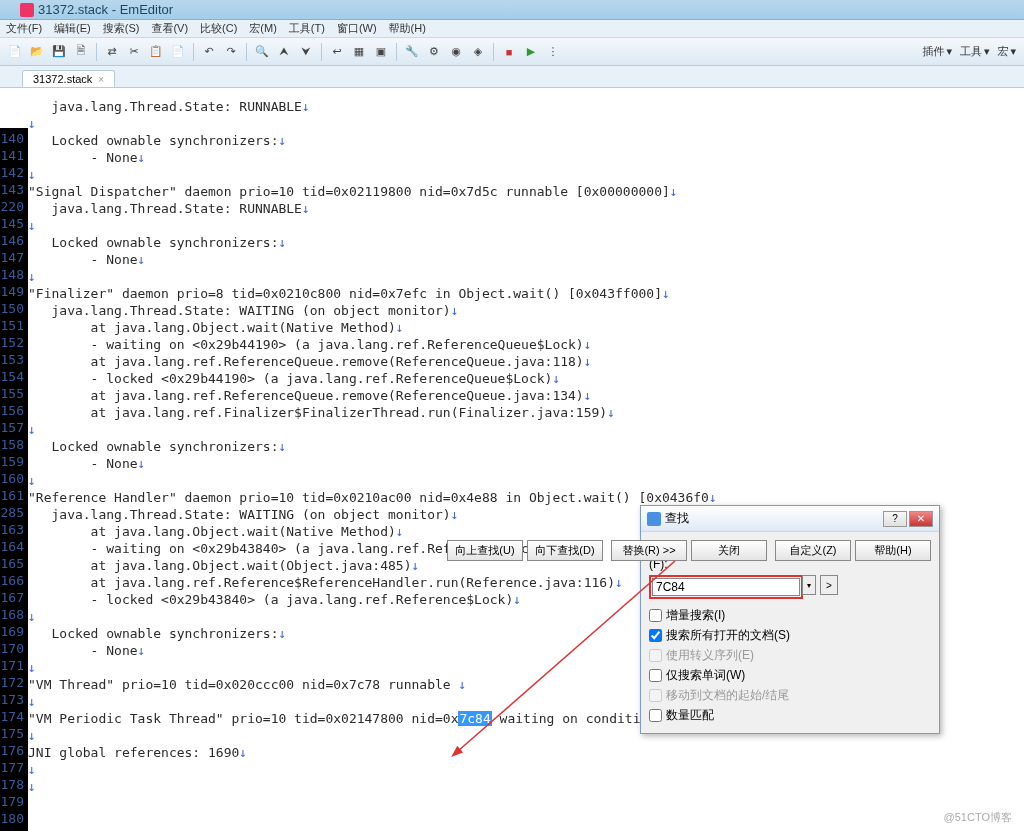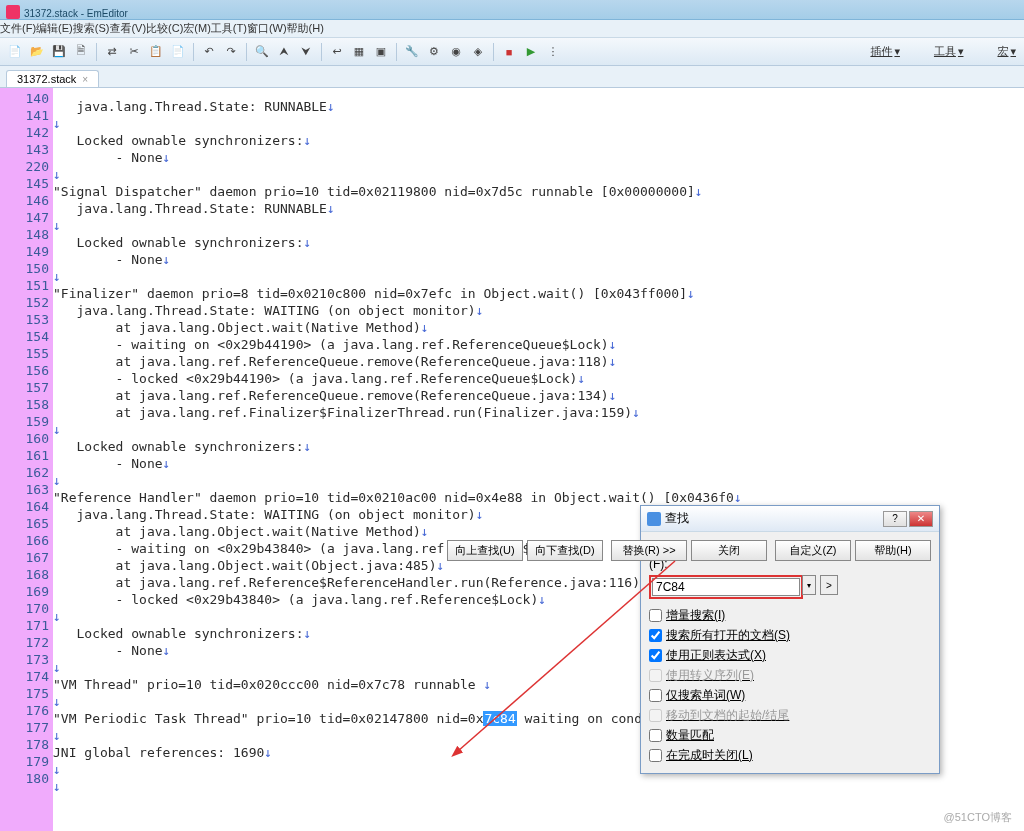--- a/index.html
+++ b/index.html
@@ -1,35 +1,35 @@
 <!DOCTYPE html>
 <html><head>
 <meta charset="utf-8">
 <style>
 * { margin: 0; padding: 0; box-sizing: border-box; }
 body { font-family: "Microsoft YaHei", Tahoma, sans-serif; font-size: 12px; background: #fff; overflow: hidden; width: 1024px; height: 831px; position: relative; }
 
-.titlebar { background: linear-gradient(#b8d7ed,#a4cde8); height: 20px; display: flex; align-items: flex-end; padding-left: 6px; color: #1b4965; font-size: 10px; border-bottom: 1px solid #7fb5d9; }
+.titlebar { background: linear-gradient(#b8d7ed,#a4cde8); height: 20px; display: flex; align-items: center; padding-left: 20px; color: #1b4965; font-size: 13px; border-bottom: 1px solid #7fb5d9; }
 .titlebar .app-icon { width: 14px; height: 14px; margin-right: 4px; background: #e36; border-radius: 2px; }
 
-.menubar { background: #e8f1f8; height: 18px; display: flex; align-items: center; font-size: 11px; color: #333; border-bottom: 1px solid #c9d9e6; }
+.menubar { background: #e8f1f8; height: 18px; display: flex; align-items: center; padding-left: 6px; gap: 12px; font-size: 11px; color: #333; border-bottom: 1px solid #c9d9e6; }
 .menubar span { cursor: default; }
 
 .toolbar { background: linear-gradient(#f4f8fc,#dce9f4); height: 28px; display: flex; align-items: center; padding: 0 6px; gap: 4px; border-bottom: 1px solid #b6cadd; position: relative; }
 .toolbar .btn { width: 18px; height: 18px; display: inline-flex; align-items: center; justify-content: center; font-size: 11px; color: #444; }
 .toolbar .sep { width: 1px; height: 18px; background: #b6cadd; margin: 0 2px; }
-.toolbar .label { position: absolute; right: 8px; font-size: 11px; color: #333; display: flex; gap: 34px; text-decoration: underline; }
+.toolbar .label { position: absolute; right: 8px; font-size: 11px; color: #333; display: flex; gap: 8px; }
 .label .drop { display: inline-flex; align-items: center; gap: 2px; }
 
-.tabbar { background: #e8f1f8; height: 22px; display: flex; align-items: flex-end; padding-left: 6px; border-bottom: 1px solid #b6cadd; }
+.tabbar { background: #e8f1f8; height: 22px; display: flex; align-items: flex-end; padding-left: 22px; border-bottom: 1px solid #b6cadd; }
 .tab { background: #fff; border: 1px solid #b6cadd; border-bottom: none; padding: 2px 10px; font-size: 11px; display: flex; align-items: center; gap: 6px; border-radius: 3px 3px 0 0; }
 .tab .x { color: #999; font-size: 10px; }
 
 .editor { display: flex; height: 743px; }
-.gutter { background: #f0abfc; width: 53px; text-align: right; font-family: "MS Gothic", monospace; font-size: 13px; color: #3a5b99; padding-top: 2px; user-select: none; }
+.gutter { background: #000000; width: 28px; text-align: right; font-family: "MS Gothic", monospace; font-size: 13px; color: #3a5b99; padding-top: 2px; user-select: none; margin-top: 40px; }
 .gutter div { height: 17px; padding-right: 4px; line-height: 17px; }
 .code { flex: 1; font-family: "MS Gothic", Consolas, monospace; font-size: 13px; color: #2b2b2b; padding-top: 10px; white-space: pre; overflow: hidden; position: relative; }
 .code .line { height: 17px; line-height: 17px; }
 .eol { color: #4a6bd6; }
 .hl { background: #3399ff; color: #fff; padding: 0 1px; }
 
 
 .find-dialog { position: absolute; left: 640px; top: 505px; width: 300px; background: #f0f0f0; border: 1px solid #7a9cc6; box-shadow: 2px 2px 6px rgba(0,0,0,0.3); font-size: 12px; }
 .find-title { background: linear-gradient(#fff,#dfe9f5); height: 26px; display: flex; align-items: center; padding: 8px 6px; border-bottom: 1px solid #c9d9e6; justify-content: space-between; }
 .find-title .left { display: flex; align-items: center; gap: 4px; }
@@ -39,21 +39,21 @@
 .find-title .ctrl.close { background: linear-gradient(#e88,#c33); color: #fff; }
 .find-body { padding: 8px; position: relative; }
 .find-row { display: flex; margin-bottom: 4px; }
 .find-label { width: 40px; }
 .find-input-wrap { border: 2px solid #d33; padding: 1px; }
 .find-input { width: 148px; height: 18px; border: 1px solid #888; padding: 0 3px; font-size: 12px; }
 .find-drop { width: 14px; height: 20px; border: 1px solid #888; background: #eee; margin-left: -1px; display: inline-flex; align-items: center; justify-content: center; font-size: 8px; }
 .find-ext { width: 18px; height: 20px; border: 1px solid #888; background: #eee; margin-left: 4px; display: inline-flex; align-items: center; justify-content: center; font-size: 10px; }
 .find-buttons { position: absolute; right: 8px; top: 8px; display: flex; flex-direction: row; gap: 4px; }
 .find-btn { width: 76px; height: 21px; background: linear-gradient(#fff,#e4e4e4); border: 1px solid #888; font-size: 11px; display: flex; align-items: center; justify-content: center; }
-.find-opts { margin-top: 6px; text-decoration: underline; }
+.find-opts { margin-top: 6px; }
 .find-opts label { display: flex; align-items: center; gap: 4px; height: 20px; font-size: 12px; }
 .find-opts input[type=checkbox] { width: 13px; height: 13px; }
 
 
 .arrow-svg { position: absolute; left: 450px; top: 559px; pointer-events: none; }
 
 .watermark { position: absolute; right: 12px; bottom: 6px; font-size: 11px; color: #aaa; }
 </style>
 </head>
 <body>
@@ -145,21 +145,21 @@
       <div>152</div>
       <div>153</div>
       <div>154</div>
       <div>155</div>
       <div>156</div>
       <div>157</div>
       <div>158</div>
       <div>159</div>
       <div>160</div>
       <div>161</div>
-      <div>162</div>
+      <div>285</div>
       <div>163</div>
       <div>164</div>
       <div>165</div>
       <div>166</div>
       <div>167</div>
       <div>168</div>
       <div>169</div>
       <div>170</div>
       <div>171</div>
       <div>172</div>
@@ -199,43 +199,35 @@
     </div>
     <div class="find-opts" id="find-opts">
         <label>
           <input type="checkbox" style="">
           <span>增量搜索(I)</span>
         </label>
         <label>
           <input type="checkbox" checked="" style="">
           <span>搜索所有打开的文档(S)</span>
         </label>
-        <label>
-          <input type="checkbox" checked="" style="">
-          <span>使用正则表达式(X)</span>
-        </label>
         <label style="color: rgb(153, 153, 153);">
           <input type="checkbox" disabled="" style="">
           <span>使用转义序列(E)</span>
         </label>
         <label>
           <input type="checkbox" style="">
           <span>仅搜索单词(W)</span>
         </label>
         <label style="color: rgb(153, 153, 153);">
           <input type="checkbox" disabled="" style="">
           <span>移动到文档的起始/结尾</span>
         </label>
         <label>
           <input type="checkbox" style="">
           <span>数量匹配</span>
-        </label>
-        <label>
-          <input type="checkbox" style="">
-          <span>在完成时关闭(L)</span>
         </label>
       </div>
     <div class="find-buttons">
       <div class="find-btn">向上查找(U)</div>
       <div class="find-btn">向下查找(D)</div>
       <div style="height:8px"></div>
       <div class="find-btn">替换(R) &gt;&gt;</div>
       <div class="find-btn">关闭</div>
       <div style="height:8px"></div>
       <div class="find-btn">自定义(Z)</div>

